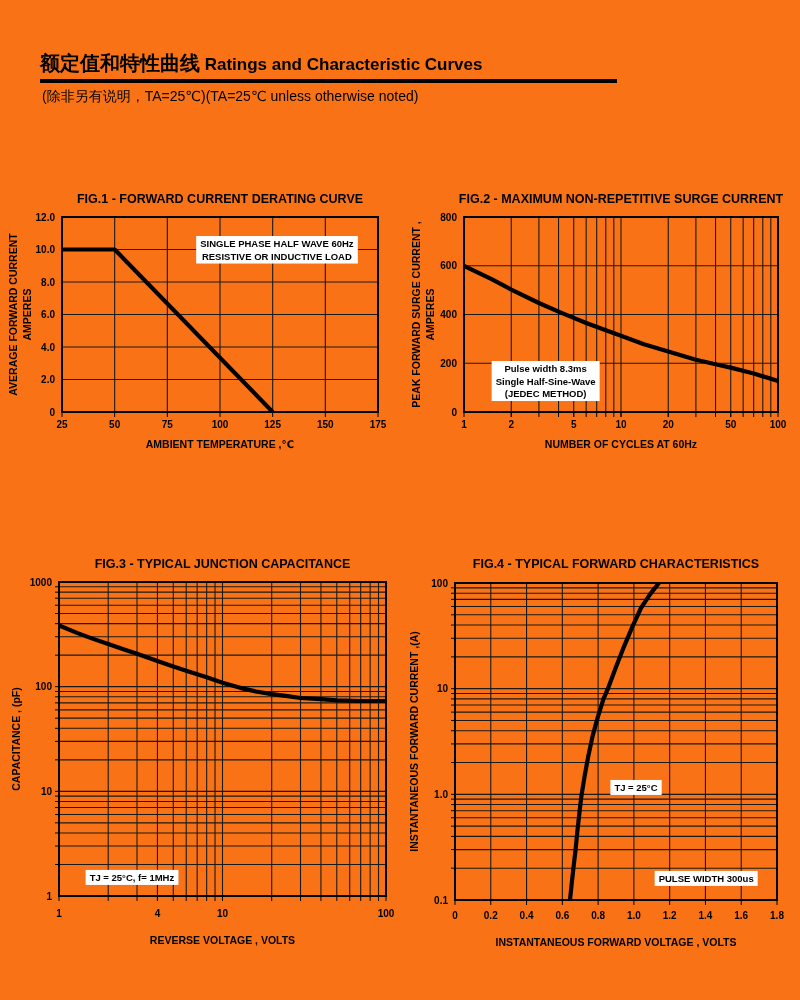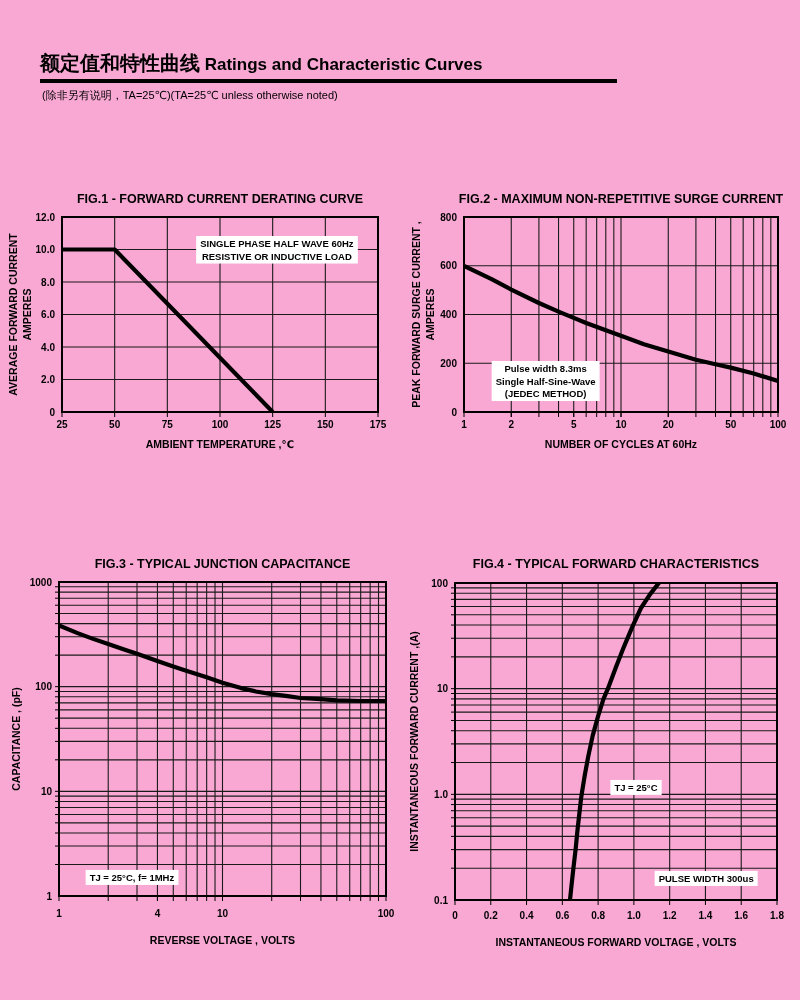--- a/index.html
+++ b/index.html
@@ -1,23 +1,23 @@
 <!DOCTYPE html>
 <html><head>
 <meta charset="utf-8">
 <style>
   html,body{margin:0;padding:0;background:#fff;}
-  .page{position:relative;width:800px;height:1000px;background:#f9a8d4;overflow:hidden;
+  .page{position:relative;width:800px;height:1000px;background:#f97316;overflow:hidden;
         font-family:"Liberation Sans","DejaVu Sans",sans-serif;color:#000;}
   .hdr{position:absolute;left:40px;top:50px;width:720px;}
   .hdr h1{margin:0;font-size:18px;font-weight:bold;white-space:nowrap;}
   .hdr h1 .zh{font-size:20px;font-family:"DejaVu Sans","Liberation Sans",sans-serif;}
   .hdr h1 .en{font-size:17px;}
   .rule{position:absolute;left:40px;top:79px;width:577px;height:4px;background:#000;}
-  .subtitle{position:absolute;left:42px;top:88px;font-size:11px;letter-spacing:0;}
+  .subtitle{position:absolute;left:42px;top:88px;font-size:14px;letter-spacing:0;}
   svg text{fill:#000;}
 </style>
 </head>
 <body>
 
 <div class="page">
   <div class="hdr">
     <h1><span class="zh">额定值和特性曲线</span><span class="en"> Ratings and Characteristic Curves</span></h1>
   </div>
   <div class="rule"></div>

